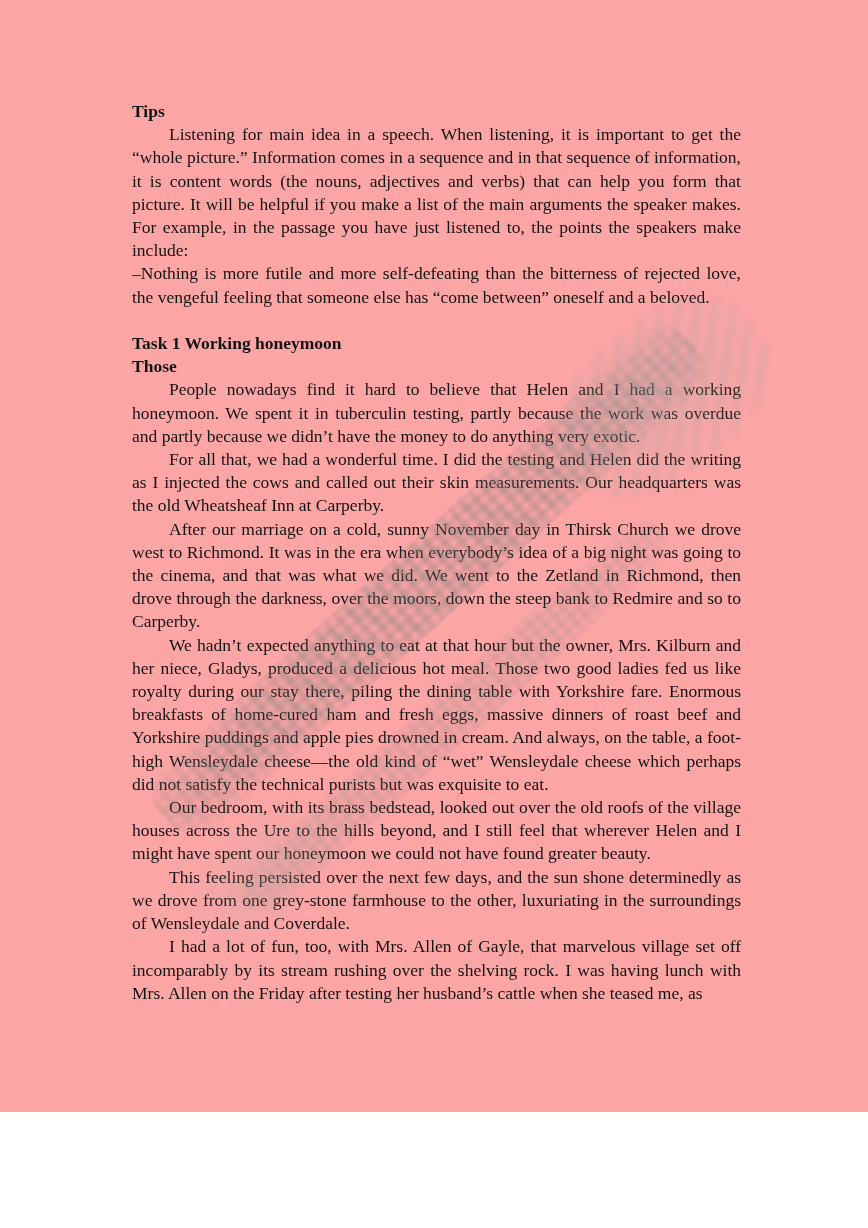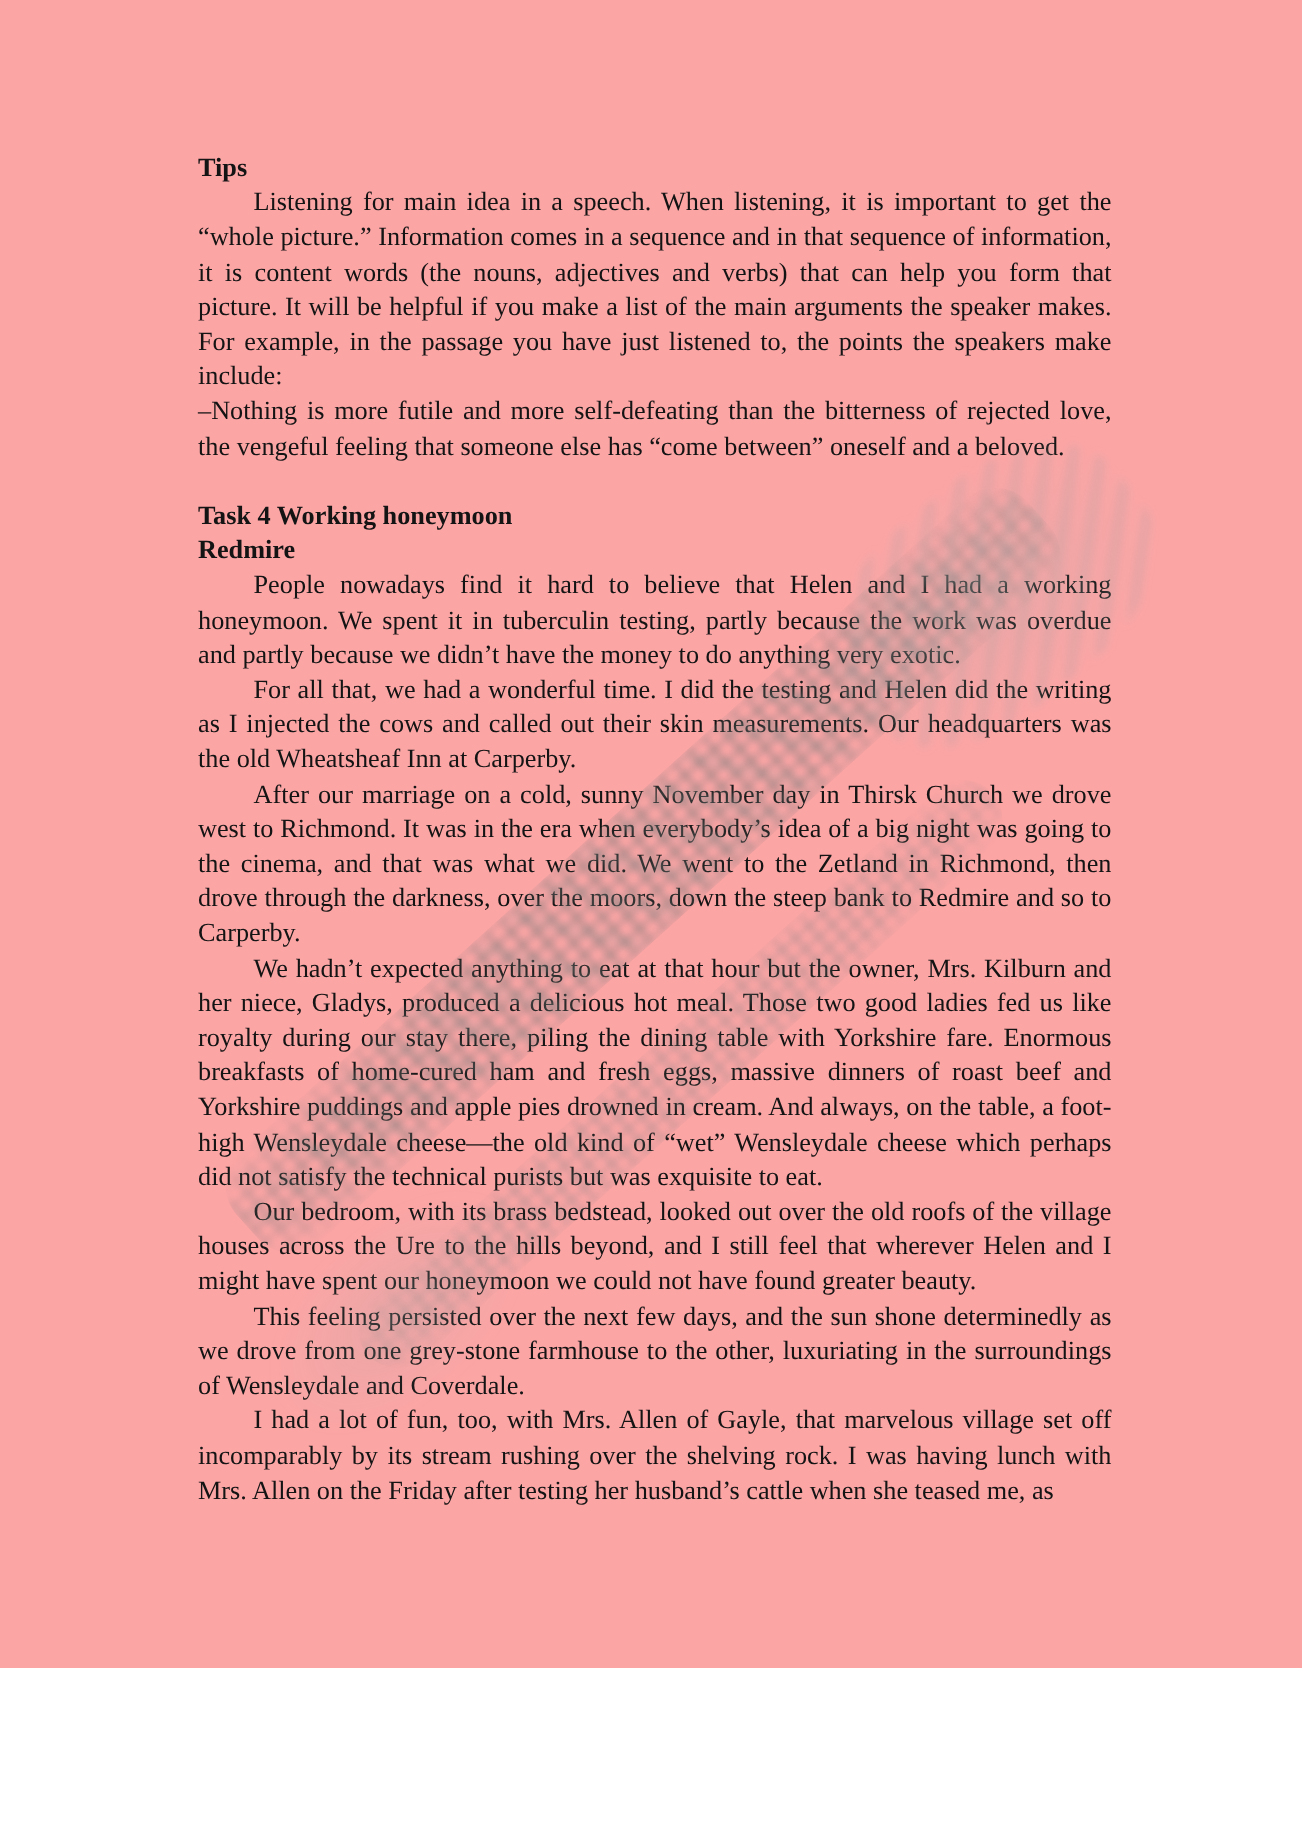--- a/index.html
+++ b/index.html
@@ -122,22 +122,22 @@
     <div class="wm-smear-2"></div>
   </div>
 
   <div class="content">
     <p class="heading">Tips</p>
     <p class="para indent">Listening for main idea in a speech. When listening, it is important to get the “whole picture.” Information comes in a sequence and in that sequence of information, it is content words (the nouns, adjectives and verbs) that can help you form that picture. It will be helpful if you make a list of the main arguments the speaker makes. For example, in the passage you have just listened to, the points the speakers make include:</p>
     <p class="para noindent">–Nothing is more futile and more self-defeating than the bitterness of rejected love, the vengeful feeling that someone else has “come between” oneself and a beloved.</p>
 
     <div class="spacer-line"></div>
 
-    <p class="heading">Task 4 Working honeymoon</p>
-    <p class="heading">Redmire</p>
+    <p class="heading">Task 1 Working honeymoon</p>
+    <p class="heading">Those</p>
 
     <p class="para indent">People nowadays find it hard to believe that Helen and I had a working honeymoon. We spent it in tuberculin testing, partly because the work was overdue and partly because we didn’t have the money to do anything very exotic.</p>
     <p class="para indent">For all that, we had a wonderful time. I did the testing and Helen did the writing as I injected the cows and called out their skin measurements. Our headquarters was the old Wheatsheaf Inn at Carperby.</p>
     <p class="para indent">After our marriage on a cold, sunny November day in Thirsk Church we drove west to Richmond. It was in the era when everybody’s idea of a big night was going to the cinema, and that was what we did. We went to the Zetland in Richmond, then drove through the darkness, over the moors, down the steep bank to Redmire and so to Carperby.</p>
     <p class="para indent">We hadn’t expected anything to eat at that hour but the owner, Mrs. Kilburn and her niece, Gladys, produced a delicious hot meal. Those two good ladies fed us like royalty during our stay there, piling the dining table with Yorkshire fare. Enormous breakfasts of home-cured ham and fresh eggs, massive dinners of roast beef and Yorkshire puddings and apple pies drowned in cream. And always, on the table, a foot-high Wensleydale cheese—the old kind of “wet” Wensleydale cheese which perhaps did not satisfy the technical purists but was exquisite to eat.</p>
     <p class="para indent">Our bedroom, with its brass bedstead, looked out over the old roofs of the village houses across the Ure to the hills beyond, and I still feel that wherever Helen and I might have spent our honeymoon we could not have found greater beauty.</p>
     <p class="para indent">This feeling persisted over the next few days, and the sun shone determinedly as we drove from one grey-stone farmhouse to the other, luxuriating in the surroundings of Wensleydale and Coverdale.</p>
     <p class="para indent">I had a lot of fun, too, with Mrs. Allen of Gayle, that marvelous village set off incomparably by its stream rushing over the shelving rock. I was having lunch with Mrs. Allen on the Friday after testing her husband’s cattle when she teased me, as</p>
   </div>
 

